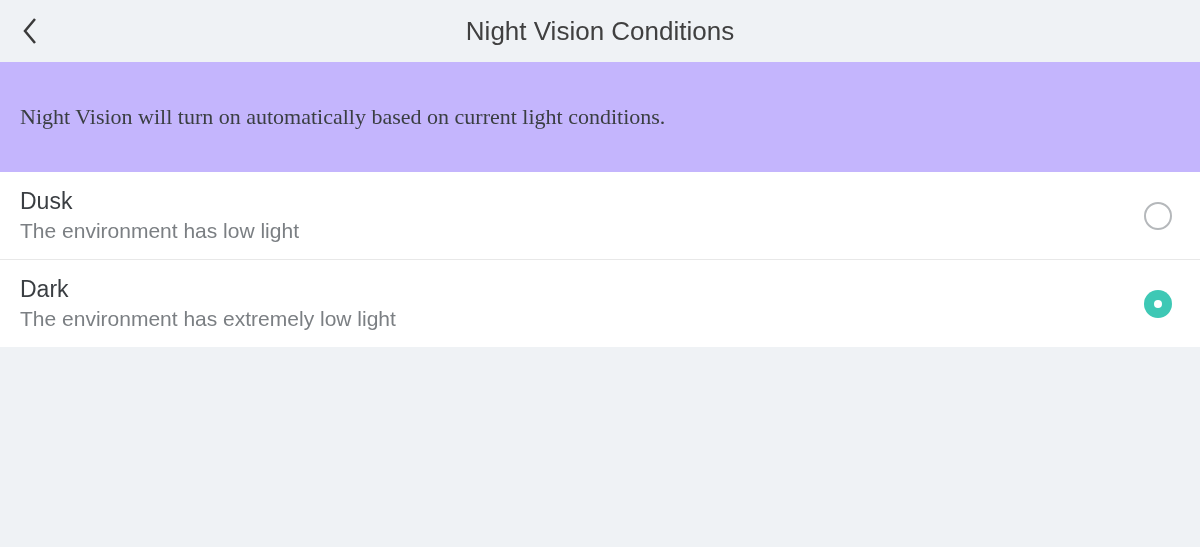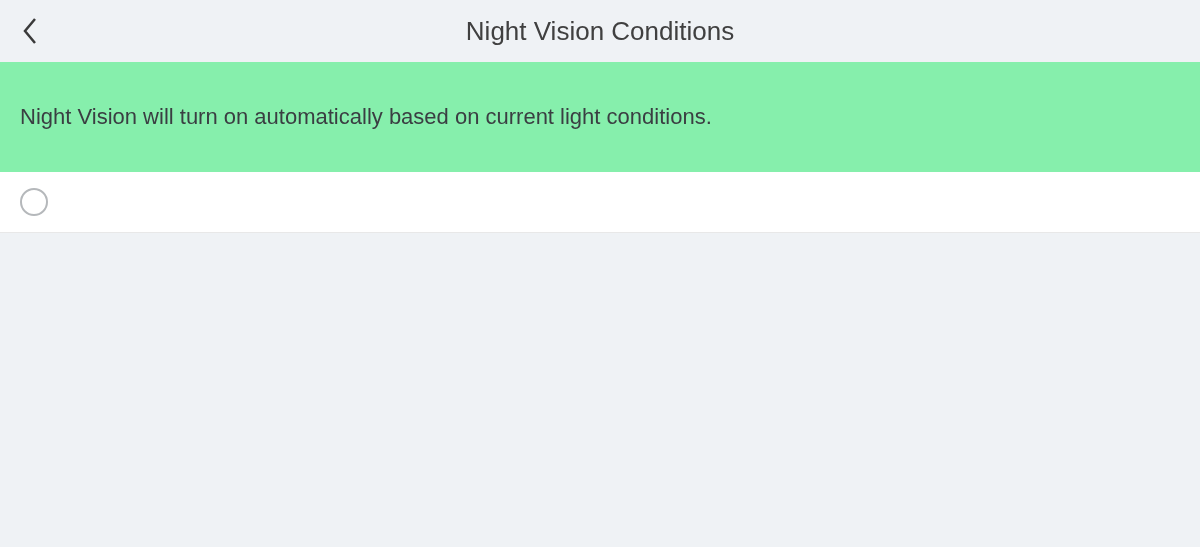--- a/index.html
+++ b/index.html
@@ -47,22 +47,23 @@
       fill: none;
     }
     
     .page-title {
       font-size: 26px;
       font-weight: 500;
       color: #404040;
     }
     
     .description-block {
-      background-color: #86efac;
+      background-color: #c4b5fd;
       padding: 42px 4px 42px 20px;
+      font-family: Liberation Serif, serif;
     }
     
     .description-text {
       font-size: 22px;
       color: #3a3e42;
       font-weight: 400;
     }
     
     .options-list {
       background-color: #ffffff;
@@ -141,18 +142,31 @@
   </div>
   <div class="page-title">Night Vision Conditions</div>
 </div>
 
 <div class="description-block">
   <div class="description-text">Night Vision will turn on automatically based on current light conditions.</div>
 </div>
 
 <div class="options-list">
   <div class="option-item">
+    <div class="option-text">
+      <div class="option-title">Dusk</div>
+      <div class="option-subtitle">The environment has low light</div>
+    </div>
     <div class="radio-control">
       <div class="radio-unchecked"></div>
     </div>
   </div>
 
+  <div class="option-item">
+    <div class="option-text">
+      <div class="option-title">Dark</div>
+      <div class="option-subtitle">The environment has extremely low light</div>
+    </div>
+    <div class="radio-control">
+      <div class="radio-checked"></div>
+    </div>
+  </div>
 </div>
 
 </body></html>

